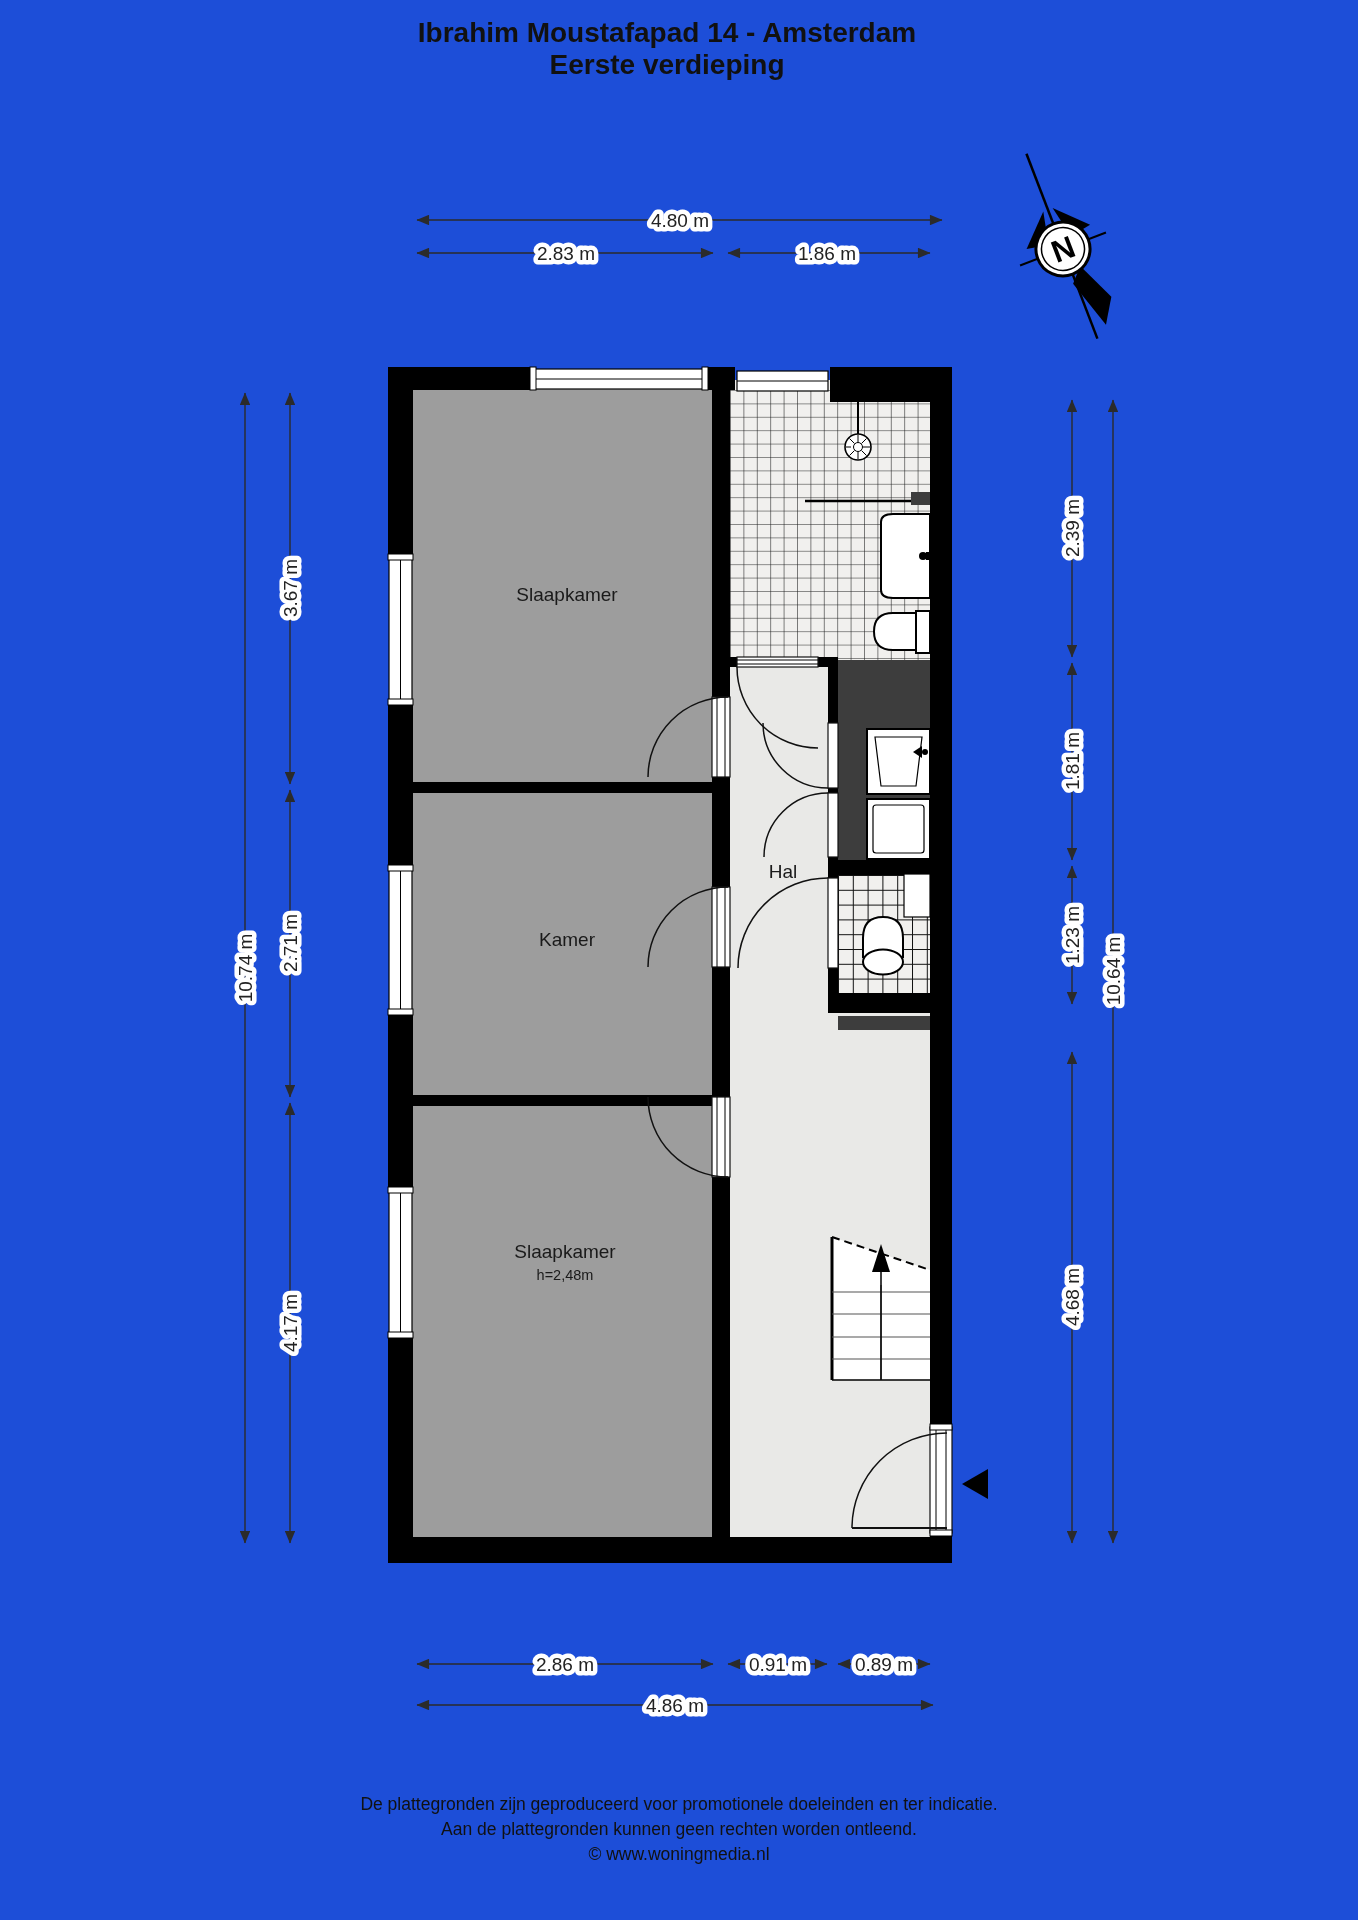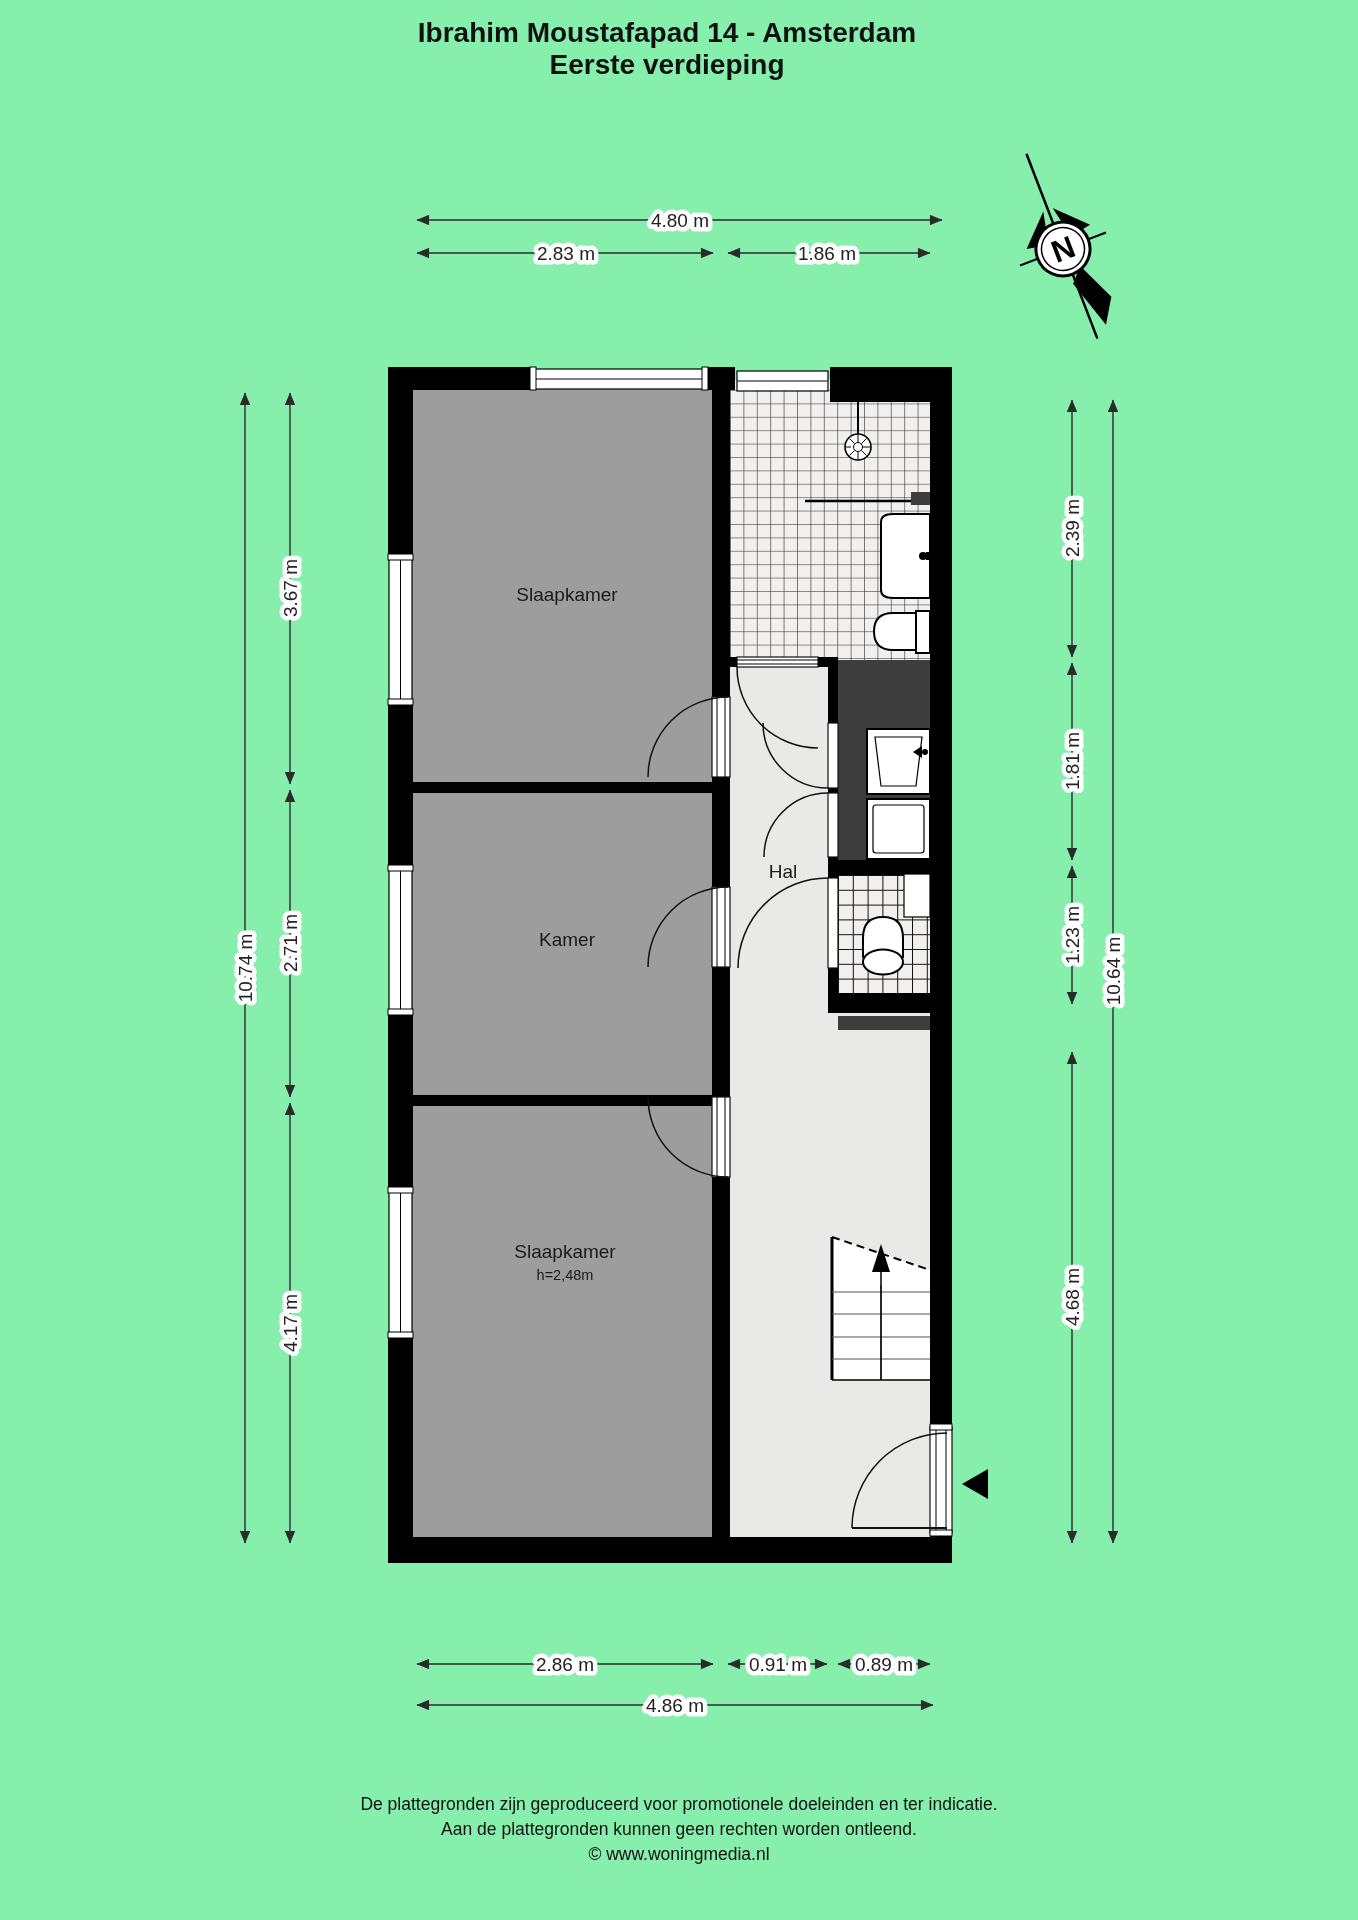--- a/index.html
+++ b/index.html
@@ -1,16 +1,16 @@
 <!DOCTYPE html>
 <html><head>
 <meta charset="utf-8">
 <style>
   html,body{margin:0;padding:0;background:#fff;}
-  .page{width:1358px;height:1920px;position:relative;background:#86efac;font-family:"Liberation Sans",sans-serif;}
+  .page{width:1358px;height:1920px;position:relative;background:#1d4ed8;font-family:"Liberation Sans",sans-serif;}
   svg{display:block;}
   .wall{fill:#000;stroke:none;}
   .win{fill:#fff;stroke:#000;stroke-width:1.2;}
   .winline{stroke:#000;stroke-width:1;}
   .cap{fill:#fff;stroke:#000;stroke-width:1;}
   .doorarc{fill:none;stroke:#111;stroke-width:1.5;}
   .leaf{fill:#fff;stroke:#111;stroke-width:1.2;}
   .fix{fill:#fff;stroke:#000;stroke-width:2;}
   .fixthin{fill:none;stroke:#000;stroke-width:1.2;}
   .dim{stroke:#2b2b2b;stroke-width:1.4;marker-start:url(#ah);marker-end:url(#ah);}

